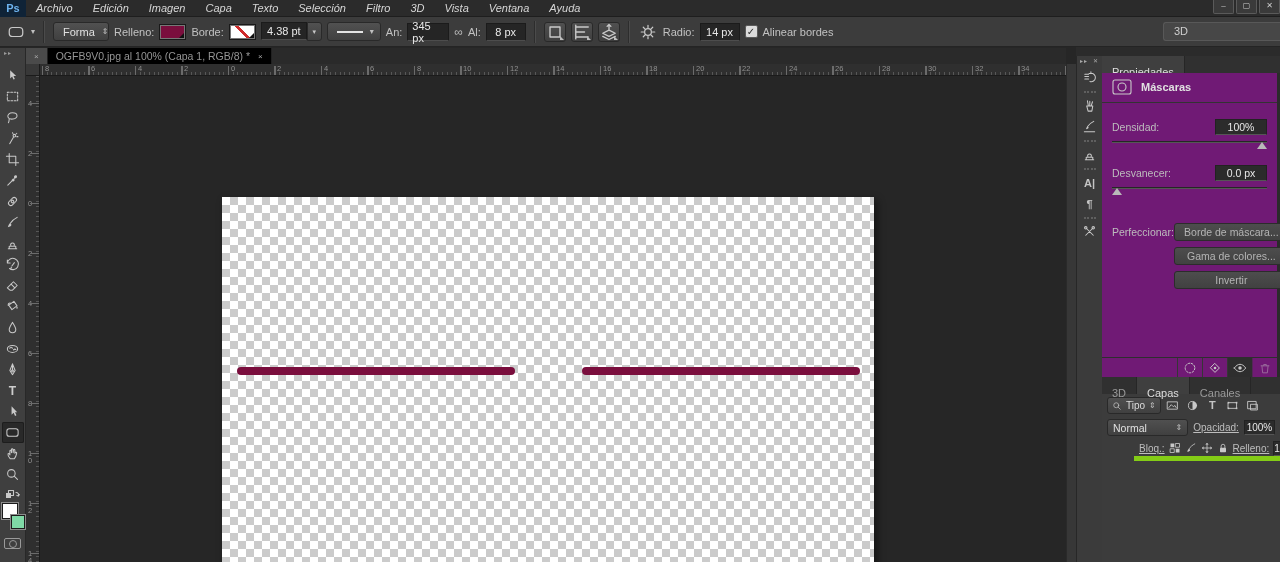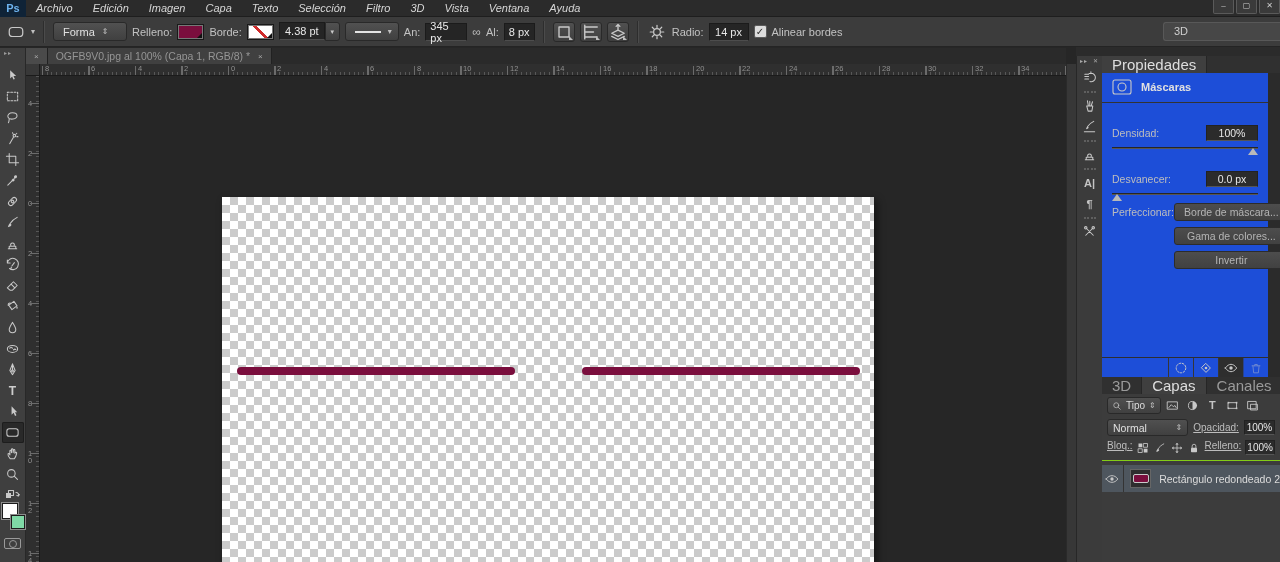--- a/index.html
+++ b/index.html
@@ -55,21 +55,21 @@
                    border:1px solid #585858; border-right:none; border-radius:3px 0 0 3px; color:#cfcfcf;
                    line-height:17px; padding-left:10px; }
 
   
   .tabbar { position:absolute; top:48px; left:0; width:1066px; height:16px; background:#2a2a2a; display:flex; }
   .tools-header { width:26px; background:#3f3f3f; border-right:1px solid #282828; color:#9a9a9a;
                   font-size:6px; line-height:8px; padding:1px 0 0 4px; letter-spacing:1px; }
   .doc-tab { display:flex; align-items:center; gap:8px; padding:0 8px; font-size:10.5px;
              border-right:1px solid #212121; white-space:nowrap; }
   .doc-tab.active { background:#4a4a4a; color:#e4e4e4; }
-  .doc-tab.inactive { background:#404040; color:#959595; }
+  .doc-tab.inactive { background:#000000; color:#959595; }
   .tab-close { font-size:8px; color:#a8a8a8; }
 
   
   .toolspanel { position:absolute; left:0; top:64px; bottom:0; width:26px; background:#3f3f3f;
                 border-right:1px solid #282828; display:flex; flex-direction:column; align-items:center; padding-top:1px; }
   .tool { width:22px; height:21px; display:grid; place-items:center; border-radius:2px; position:relative; }
   .tool.selected { background:#292929; box-shadow:inset 0 0 0 1px #1d1d1d; }
   .tool svg { width:15px; height:15px; }
   .tool .tglyph { color:#cdcdcd; font-size:12px; font-weight:bold; line-height:1; }
   .color-ctl { margin-top:4px; }
@@ -120,38 +120,38 @@
   .dock-header { width:100%; height:11px; display:flex; justify-content:space-between; padding:1px 3px 0 3px;
                  color:#a8a8a8; font-size:6px; letter-spacing:1px; }
   .grip { width:12px; border-top:2px dotted #5f5f5f; margin:3px 0 2px 0; }
   .dock-icon { width:22px; height:21px; display:grid; place-items:center; color:#c4c4c4; }
   .dock-icon svg { width:15px; height:15px; }
   .dock-glyph { font-size:11px; font-weight:bold; color:#c4c4c4; }
 
   
   .panels { position:absolute; left:1102px; top:47px; right:0; bottom:0; background:#2b2b2b; }
   .props-tabbar { position:absolute; top:9px; left:0; right:0; height:17px; background:#303030; display:flex; }
-  .panel-tab { padding:0 10px; line-height:17px; font-size:15px; color:#9a9a9a; border-right:1px solid #262626; }
+  .panel-tab { padding:8px 10px; line-height:17px; font-size:11px; color:#9a9a9a; border-right:1px solid #262626; }
   .panel-tab.active { background:#3f3f3f; color:#dedede; }
-  .props-body { position:absolute; top:26px; left:0; right:12px; height:304px; background:#1d4ed8; }
+  .props-body { position:absolute; top:26px; left:0; right:3px; height:304px; background:#701a75; }
   .masks-row { display:flex; align-items:center; gap:9px; padding:6px 10px 7px 10px; border-bottom:1px solid #333; }
   .masks-title { font-weight:bold; color:#e0e0e0; font-size:11px; }
   .shape-row { display:flex; align-items:center; gap:8px; padding:8px 8px 9px 10px; border-bottom:1px solid #333; }
   .shape-swatch { width:34px; height:20px; background:#969696; border:1px solid #2a2a2a; box-shadow:inset 0 0 0 1px #b5b5b5; }
   .shape-row-label { flex:1; color:#cfcfcf; font-size:10.5px; }
   .prop-line { display:flex; align-items:center; justify-content:space-between; padding:0 10px; }
   .prop-label { color:#bdbdbd; font-size:10.5px; }
   .prop-field { width:52px; height:16px; background:#2b2b2b; border:1px solid #222; border-bottom-color:#555;
                 color:#e8e8e8; font-size:10.5px; display:flex; align-items:center; justify-content:center; }
   .slider { position:relative; height:10px; margin:4px 10px 0 10px; }
   .slider .track { position:absolute; top:2px; left:0; right:0; height:0; border-top:1px solid #262626;
                    border-bottom:1px solid #565656; }
   .slider .thumb { position:absolute; top:3px; width:0; height:0; border-left:5px solid transparent;
                    border-right:5px solid transparent; border-bottom:7px solid #b9b9b9; }
-  .refine-row { display:flex; align-items:flex-start; padding:0 1px 0 10px; margin-top:2px; }
+  .refine-row { display:flex; align-items:flex-start; padding:0 1px 0 10px; margin-top:28px; }
   .refine-label { color:#bdbdbd; font-size:10.5px; padding-top:3px; flex:1; }
   .refine-btns { display:flex; flex-direction:column; gap:6px; }
   .pbtn { width:115px; height:18px; background:linear-gradient(#4d4d4d,#414141); border:1px solid #2c2c2c;
           border-radius:3px; color:#b4b4b4; font-size:10.5px; display:grid; place-items:center; }
   .props-footer { position:absolute; bottom:0; left:0; right:0; height:20px; border-top:1px solid #2e2e2e;
                   display:flex; justify-content:flex-end; align-items:center; }
   .foot-icon { width:25px; height:19px; display:grid; place-items:center; border-left:1px solid #363636; }
   .foot-icon svg { width:14px; height:14px; }
   .foot-icon.pressed { background:#2e2e2e; }
   .foot-icon.dim { opacity:.45; }
@@ -164,21 +164,21 @@
   .filt-icon { width:17px; height:16px; display:grid; place-items:center; }
   .filt-icon svg { width:13px; height:13px; }
   .filt-glyph { font-size:11px; font-weight:bold; color:#c4c4c4; line-height:1; }
   .blend-row { height:23px; display:flex; align-items:center; gap:5px; padding:2px 5px 0 5px; }
   .blend-select { width:88px; height:17px; background:linear-gradient(#505050,#404040); border:1px solid #292929;
                   border-radius:3px; display:flex; align-items:center; justify-content:space-between;
                   padding:0 5px; color:#e0e0e0; font-size:10.5px; }
   .small-label { color:#bdbdbd; font-size:10px;text-decoration:underline; }
   .small-field { width:34px; height:15px; background:#2b2b2b; border:1px solid #222; border-bottom-color:#555;
                  color:#e8e8e8; font-size:10px; display:flex; align-items:center; justify-content:center; }
-  .lock-row { height:23px; display:flex; gap:4px; padding:2px 5px 0 5px; border-bottom:1px solid #84cc16; }
+  .lock-row { height:23px; display:flex; align-items:center; gap:4px; padding:2px 5px 0 5px; border-bottom:5px solid #84cc16;margin-left:32px; }
   .lock-icon { width:15px; height:15px; display:grid; place-items:center; }
   .lock-icon svg { width:12px; height:12px; }
   .layer-rows { padding-top:4px; }
   .layer-row { height:27px; display:flex; align-items:center; }
   .layer-row.selected { background:#4e565e; }
   .eye-cell { width:25px; display:grid; place-items:center; align-self:stretch; border-right:1px solid #343434; }
   .eye-cell svg { width:14px; height:10px; }
   .layer-thumb { width:24px; height:19px; background:#2e2e2e; border:1px solid #666; margin:0 8px 0 6px;
                  display:grid; place-items:center; }
   .layer-thumb .bar-mini { width:16px; height:9px; background:#7a0e3d; border:1px solid #c9c9c9; border-radius:2px; }
@@ -210,41 +210,41 @@
 </div>
 
 <div class="optionsbar">
   <div class="tool-badge">
     <svg viewBox="0 0 16 16">
         <rect x="2" y="4" width="12" height="8" rx="3"></rect>
       </svg>
   </div>
   <span class="dd-arrows">▾</span>
   <div class="vsep"></div>
-  <div class="dropdown" style="width:74px">
+  <div class="dropdown" style="width:56px">
     <span>Forma</span>
     <span class="dd-arrows">⇕</span>
   </div>
   <span class="opt-label">Relleno:</span>
   <div class="swatch" id="fill-swatch" style="background: rgb(122, 14, 61);"></div>
   <span class="opt-label">Borde:</span>
   <div class="swatch swatch-stroke"></div>
   <div style="display:flex">
     <div class="field" style="width:46px">4.38 pt</div>
     <div class="mini-arrow-btn">▾</div>
   </div>
   <div class="dropdown" style="width:54px; justify-content:space-between">
     <div class="line-style-box"></div>
     <span class="dd-arrows">▾</span>
   </div>
   <span class="opt-label">An:</span>
   <div class="field" style="width:42px">345 px</div>
   <span style="color:#b9b9b9; font-size:12px">∞</span>
   <span class="opt-label">Al:</span>
-  <div class="field" style="width:31px">8 px</div>
+  <div class="field" style="width:40px">8 px</div>
   <div class="vsep"></div>
   <div class="icon-btn">
     <svg viewBox="0 0 16 16">
         <rect x="4" y="4" width="8" height="8"></rect>
       </svg>
   </div>
   <div class="icon-btn">
     <svg viewBox="0 0 16 16">
         <path d="M3 4h10M3 8h7M3 12h10M3 2.5v11"></path>
       </svg>
@@ -509,21 +509,21 @@
 
   <div class="props-body">
     <div class="masks-row">
       <svg viewBox="0 0 20 16" style="width:20px;height:16px">
         <rect x="1" y="1" width="18" height="14" rx="2" fill="#262626" stroke="#6a6a6a"></rect>
         <circle cx="10" cy="8" r="4" fill="#e8e8e8" stroke="none"></circle>
       </svg>
       <span class="masks-title">Máscaras</span>
     </div>
 
-    <div class="prop-line" style="margin-top:22px">
+    <div class="prop-line" style="margin-top:16px">
       <span class="prop-label">Densidad:</span>
       <div class="prop-field">100%</div>
     </div>
     <div class="slider">
       <div class="track"></div>
         <div class="thumb" style="right:0"></div>
     </div>
 
     <div class="prop-line" style="margin-top:16px">
       <span class="prop-label">Desvanecer:</span>
@@ -647,27 +647,15 @@
       <div class="lock-icon">
         <svg viewBox="0 0 16 16">
             <rect class="f" x="4" y="7.5" width="8" height="6" rx="1"></rect>
             <path d="M5.5 7.5V5.5a2.5 2.5 0 0 1 5 0v2"></path>
           </svg>
       </div>
       <span class="small-label" style="margin-left:auto">Relleno:</span>
       <div class="small-field">100%</div>
     </div>
     <div class="layer-rows" id="layer-rows">
-        <div class="layer-row selected">
-          <div class="eye-cell">
-            <svg viewBox="0 0 16 12">
-              <path d="M1 6C3 3.2 5.5 2 8 2s5 1.2 7 4c-2 2.8-4.5 4-7 4S3 8.8 1 6Z"></path>
-              <circle class="f" cx="8" cy="6" r="2"></circle>
-            </svg>
-          </div>
-          <div class="layer-thumb">
-            <div class="bar-mini"></div>
-          </div>
-          <span class="layer-name">Rectángulo redondeado 2</span>
-        </div>
       </div>
   </div>
 </div>
 
 </body></html>

